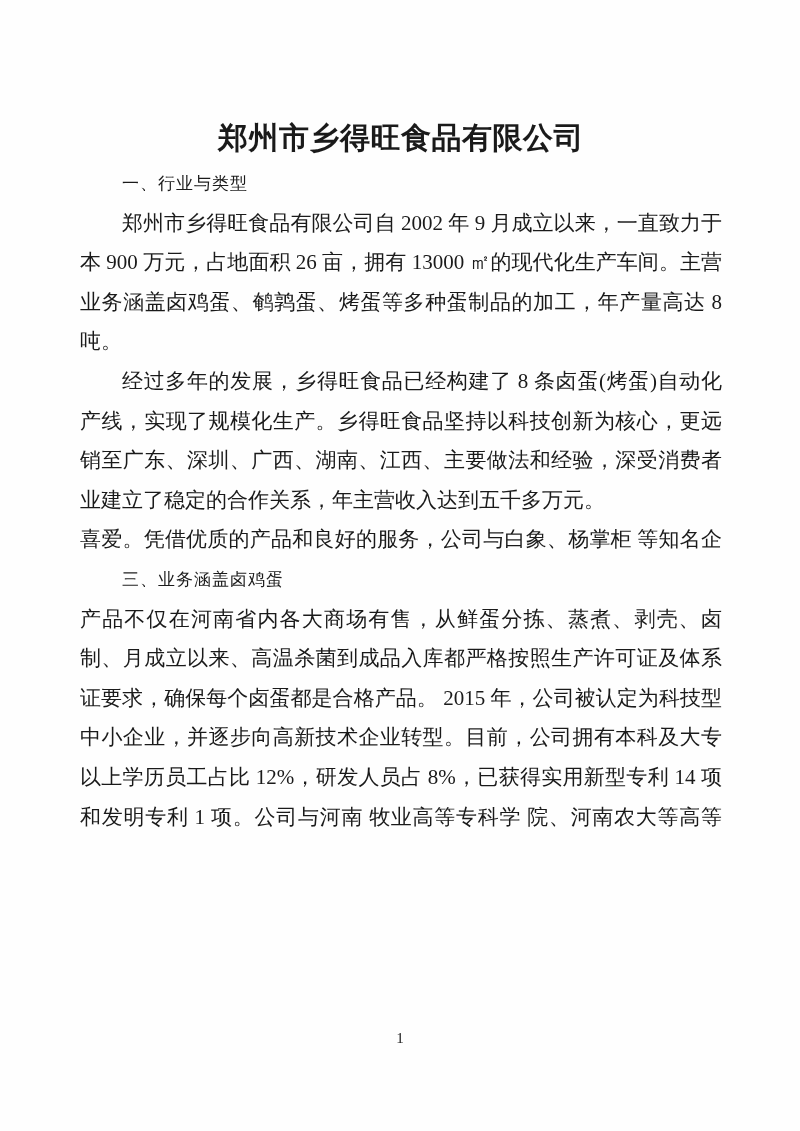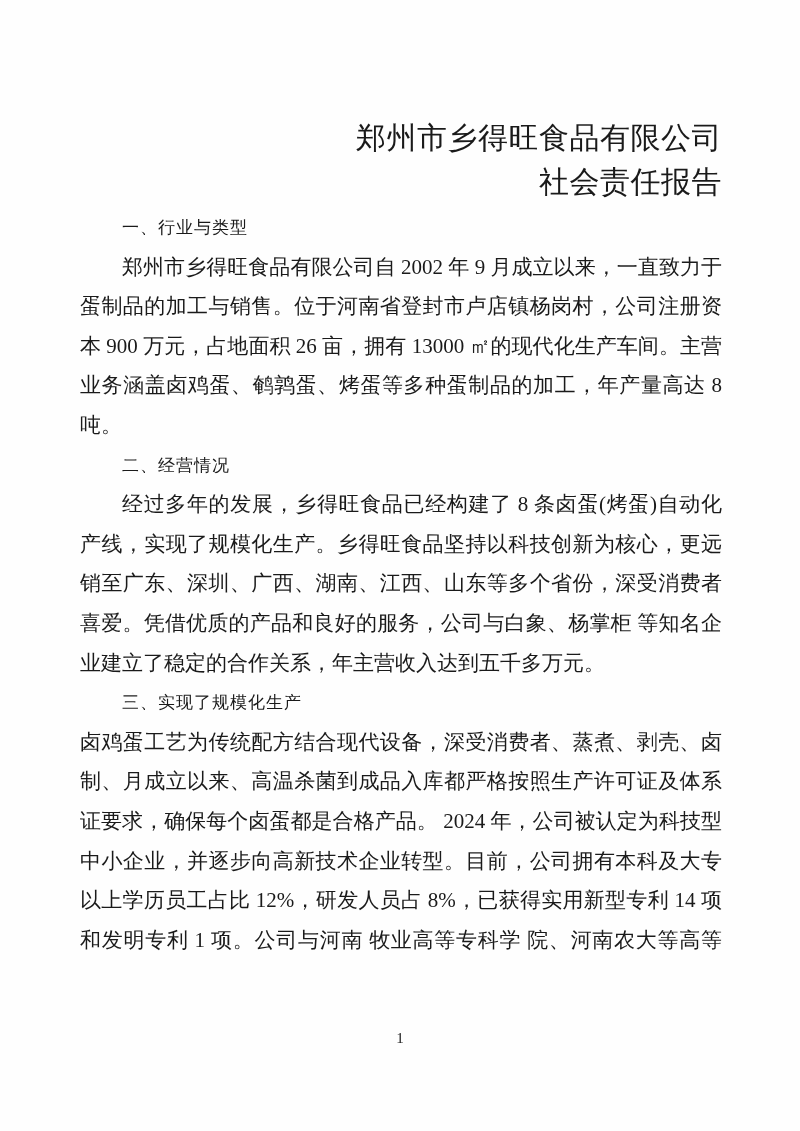--- a/index.html
+++ b/index.html
@@ -9,24 +9,24 @@
     height: 1131px;
     background: #fefefe;
     box-sizing: border-box;
     padding: 116px 78px 0 80px;
     font-family: "Liberation Serif", "DejaVu Serif", serif;
     color: #1a1a1a;
     overflow: hidden;
   }
   .doc-title {
     font-size: 30px;
-    font-weight: 400;
+    font-weight: 700;
     line-height: 44px;
     height: 44px;
-    text-align: right;
+    text-align: center;
     letter-spacing: 0.5px;
     white-space: nowrap;
   }
   .doc-body { margin-top: 4px; }
   .heading {
     font-size: 17px;
     font-weight: 400;
     line-height: 39.6px;
     height: 39.6px;
     padding-left: 42px;
@@ -53,36 +53,33 @@
     font-size: 15px;
     line-height: 20px;
     color: #1a1a1a;
   }
 </style>
 </head>
 <body>
 
 <div class="page">
   <div class="doc-title">郑州市乡得旺食品有限公司</div>
-  <div class="doc-title">社会责任报告</div>
   <div class="doc-body" id="doc-body">
       <div class="heading">一、行业与类型</div>
       <div class="line indent">郑州市乡得旺食品有限公司自 2002 年 9 月成立以来，一直致力于</div>
-      <div class="line">蛋制品的加工与销售。位于河南省登封市卢店镇杨岗村，公司注册资</div>
       <div class="line">本 900 万元，占地面积 26 亩，拥有 13000 ㎡的现代化生产车间。主营</div>
       <div class="line">业务涵盖卤鸡蛋、鹌鹑蛋、烤蛋等多种蛋制品的加工，年产量高达 8 000</div>
       <div class="line flush">吨。</div>
-      <div class="heading">二、经营情况</div>
       <div class="line indent">经过多年的发展，乡得旺食品已经构建了 8 条卤蛋(烤蛋)自动化生</div>
       <div class="line">产线，实现了规模化生产。乡得旺食品坚持以科技创新为核心，更远</div>
-      <div class="line">销至广东、深圳、广西、湖南、江西、山东等多个省份，深受消费者</div>
+      <div class="line">销至广东、深圳、广西、湖南、江西、主要做法和经验，深受消费者</div>
+      <div class="line flush">业建立了稳定的合作关系，年主营收入达到五千多万元。</div>
       <div class="line">喜爱。凭借优质的产品和良好的服务，公司与白象、杨掌柜 等知名企</div>
-      <div class="line flush">业建立了稳定的合作关系，年主营收入达到五千多万元。</div>
-      <div class="heading">三、实现了规模化生产</div>
-      <div class="line">卤鸡蛋工艺为传统配方结合现代设备，深受消费者、蒸煮、剥壳、卤</div>
+      <div class="heading">三、业务涵盖卤鸡蛋</div>
+      <div class="line">产品不仅在河南省内各大商场有售，从鲜蛋分拣、蒸煮、剥壳、卤</div>
       <div class="line">制、月成立以来、高温杀菌到成品入库都严格按照生产许可证及体系认</div>
-      <div class="line">证要求，确保每个卤蛋都是合格产品。 2024 年，公司被认定为科技型</div>
+      <div class="line">证要求，确保每个卤蛋都是合格产品。 2015 年，公司被认定为科技型</div>
       <div class="line">中小企业，并逐步向高新技术企业转型。目前，公司拥有本科及大专</div>
       <div class="line">以上学历员工占比 12%，研发人员占 8%，已获得实用新型专利 14 项</div>
       <div class="line">和发明专利 1 项。公司与河南 牧业高等专科学 院、河南农大等高等</div>
     </div>
   <div class="page-number">1</div>
 </div>
 
 </body></html>

